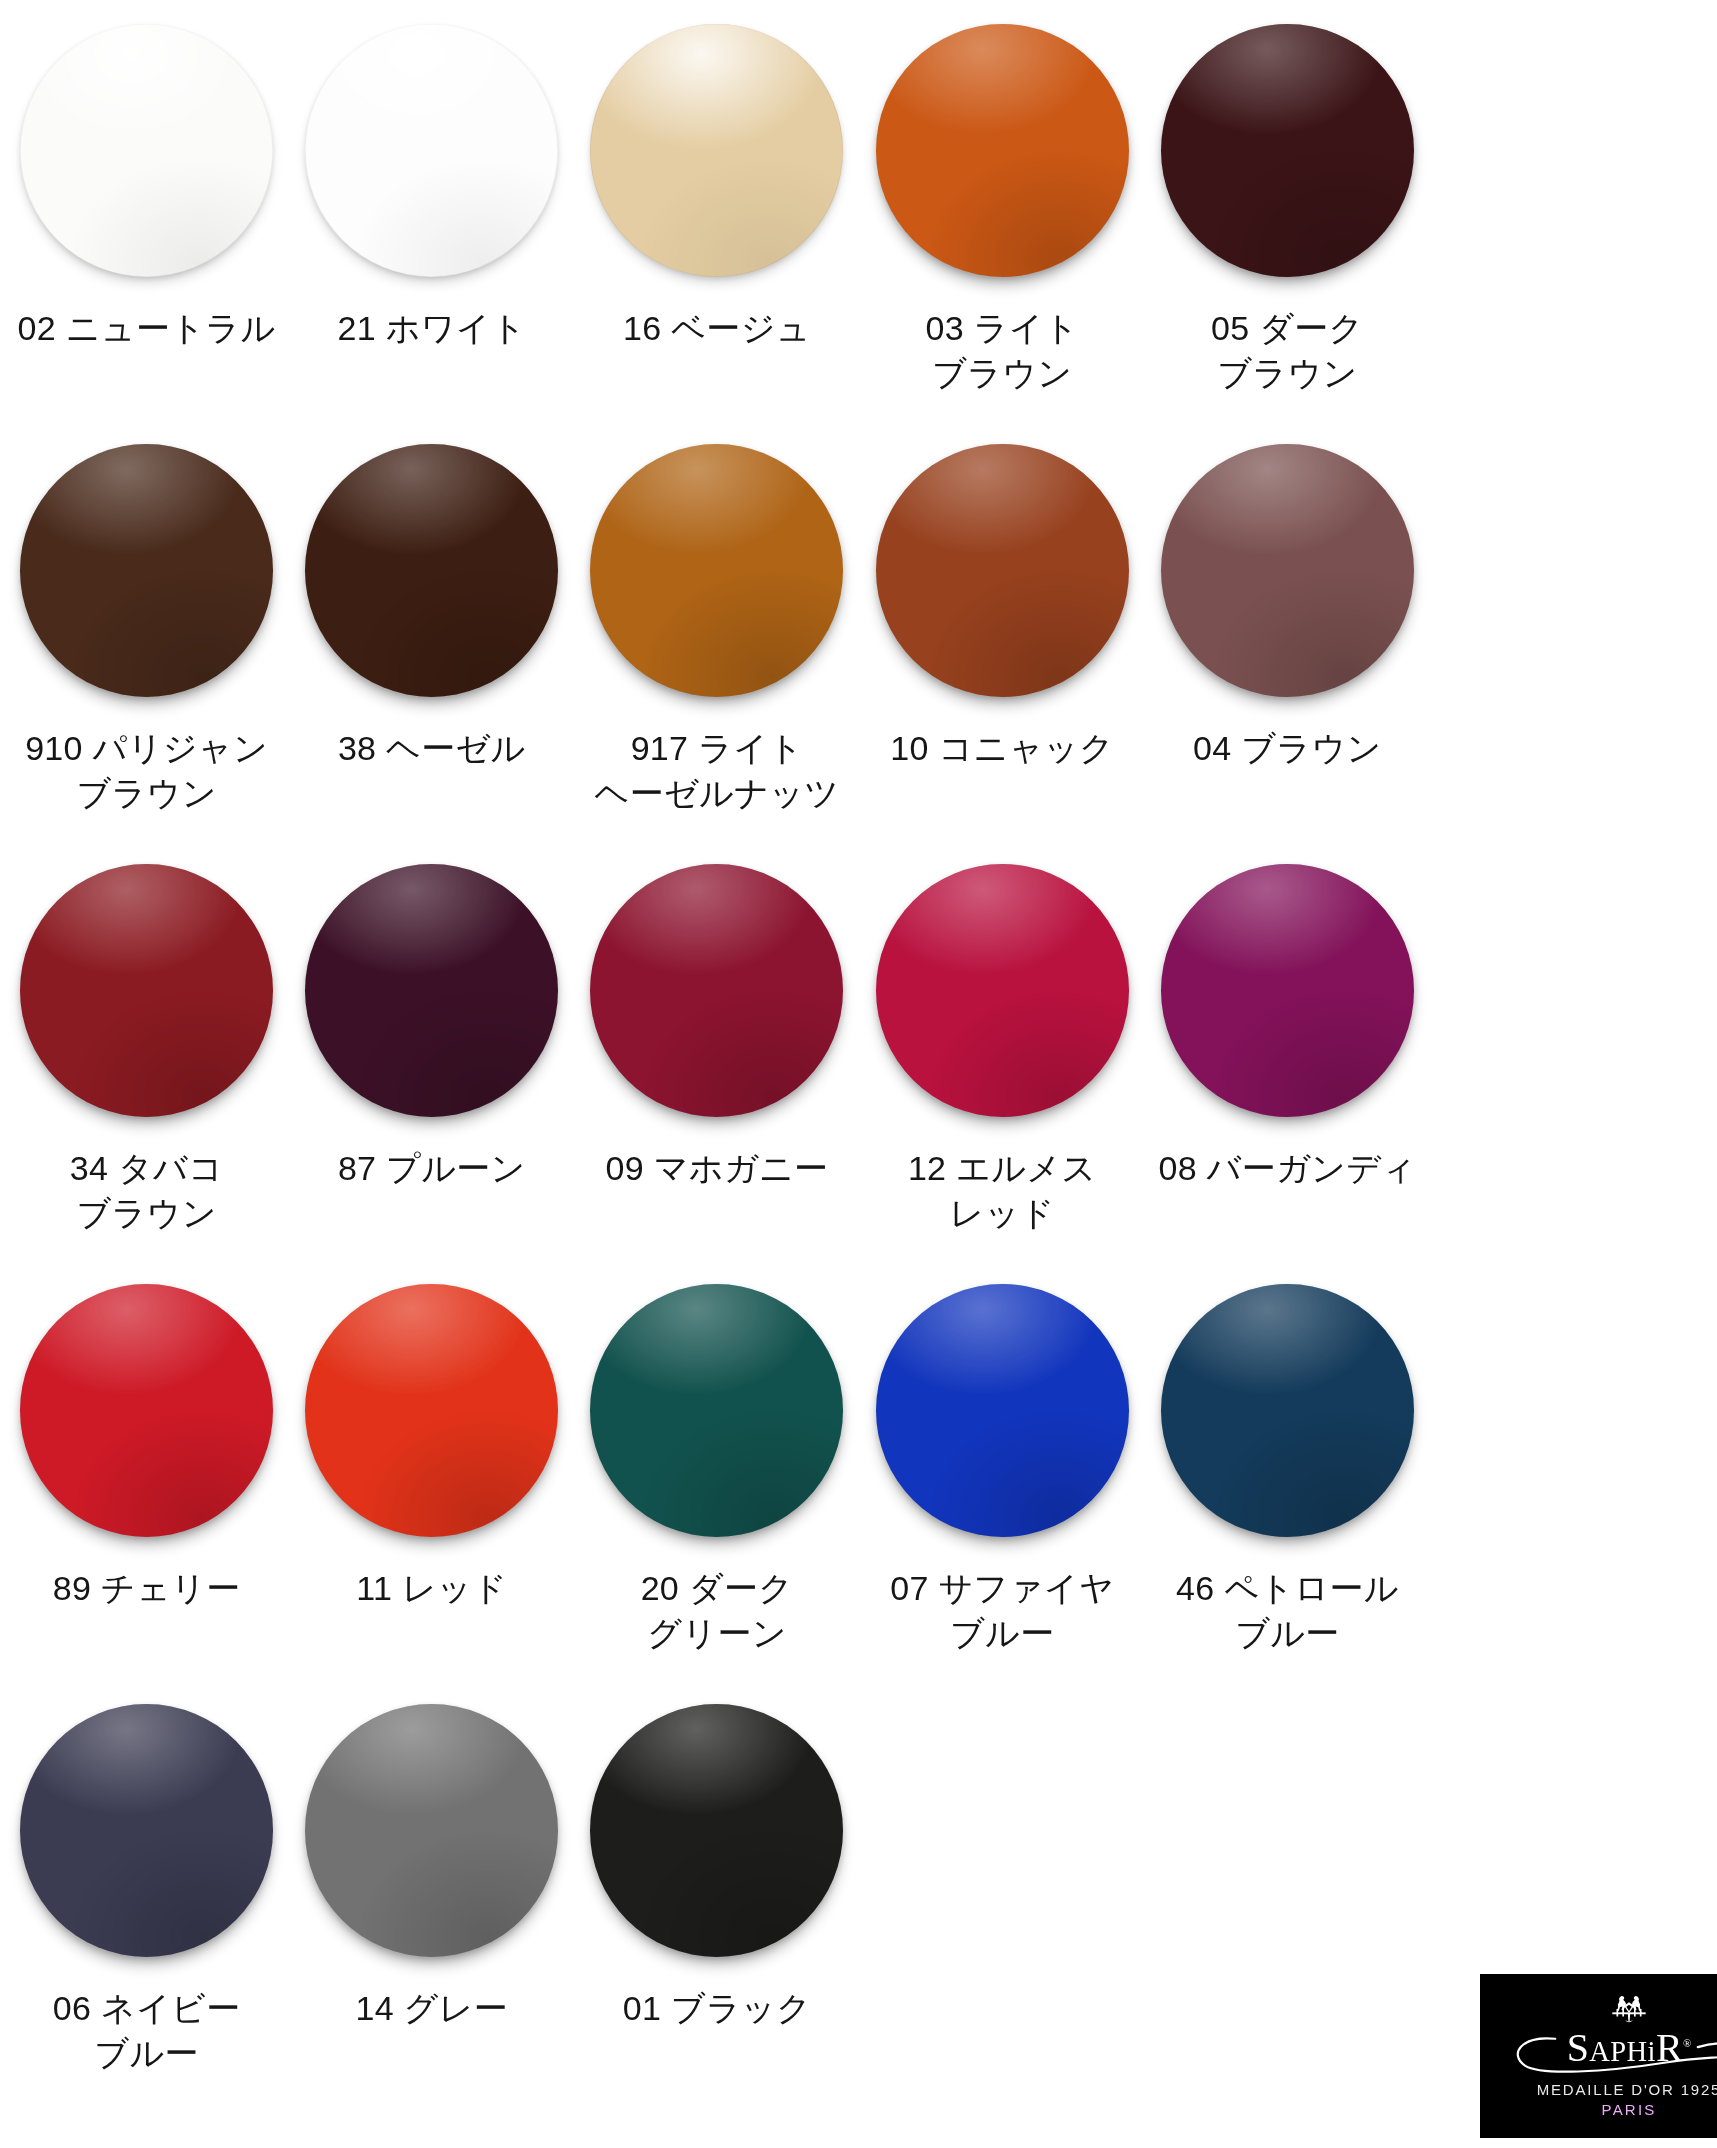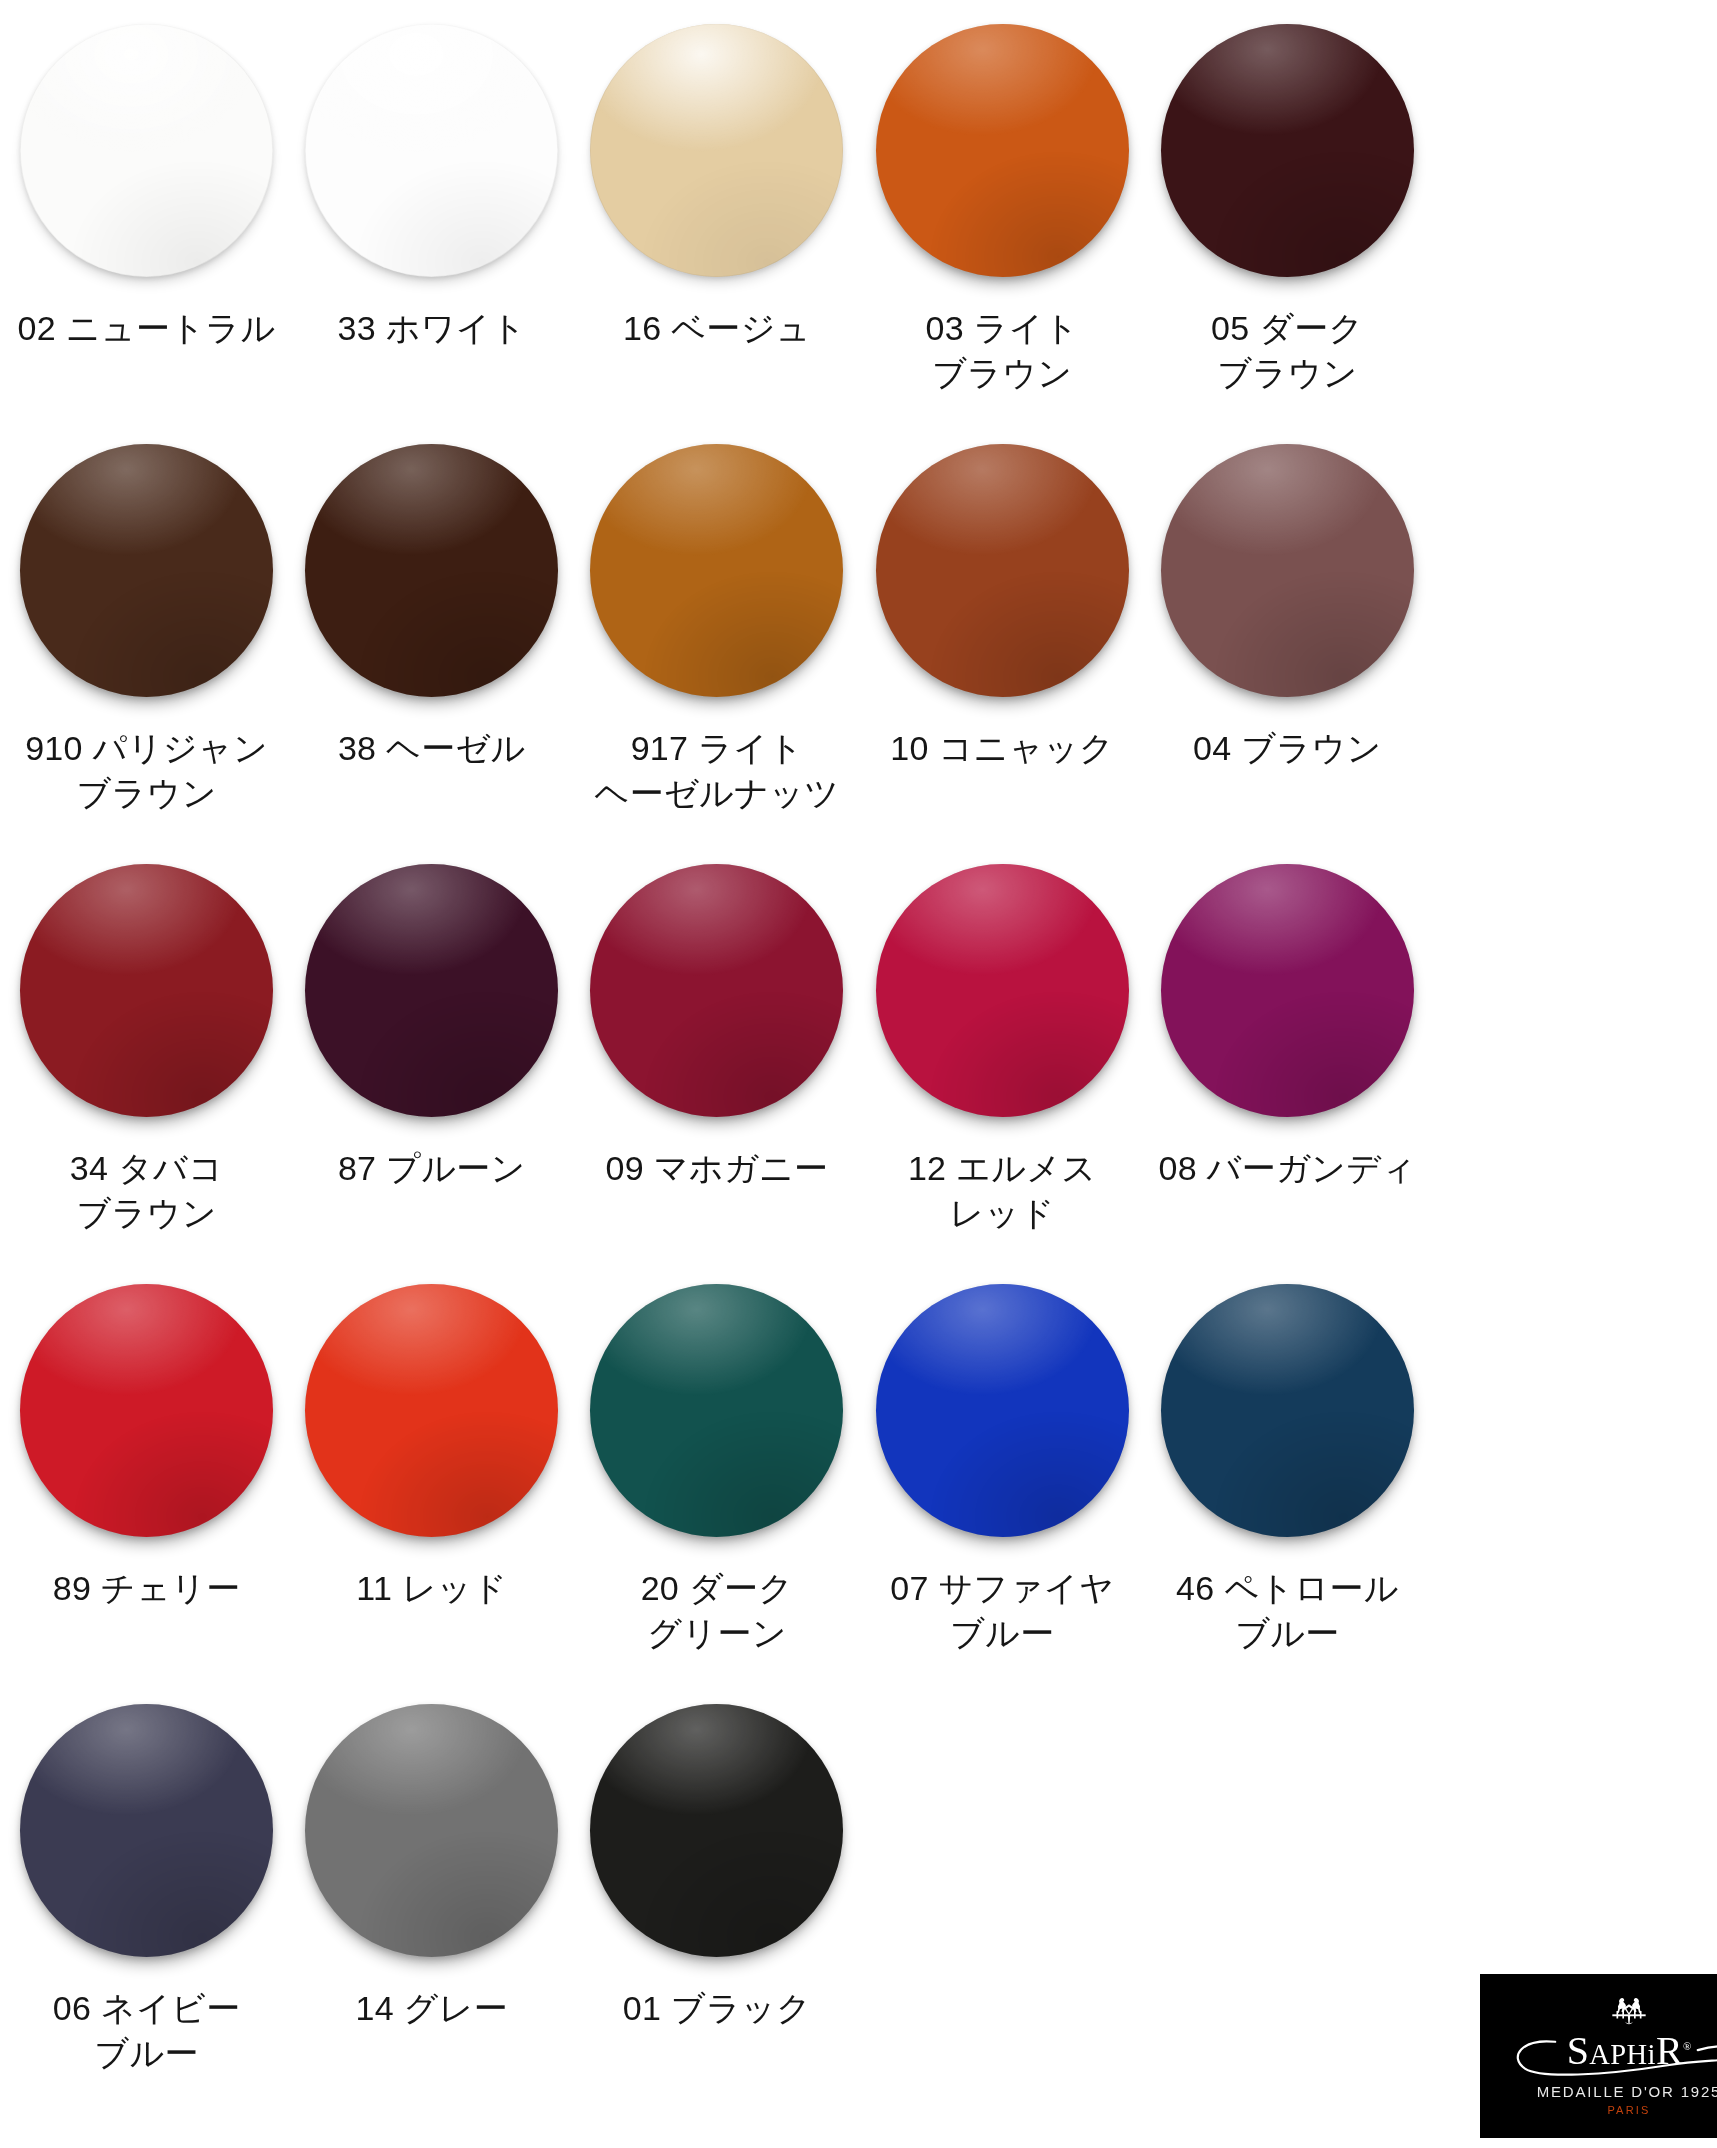--- a/index.html
+++ b/index.html
@@ -162,44 +162,44 @@
   .logo-sub1 {
     font-family: "Liberation Sans", "DejaVu Sans", sans-serif;
     font-size: 15px;
     letter-spacing: 1.8px;
     color: #e9e9e9;
     margin-top: 6.7px;
     white-space: nowrap;
   }
   .logo-sub2 {
     font-family: "Liberation Sans", "DejaVu Sans", sans-serif;
-    font-size: 11px;
+    font-size: 15px;
     letter-spacing: 2.2px;
-    color: #c2410c;
+    color: #f0abfc;
     margin-top: 3.4px;
     white-space: nowrap;
   }
 </style>
 </head>
 <body>
 
 <div id="chart">
 
   <div class="grid" id="grid">
       <div class="cell">
         <div class="swatch-wrap">
           <div class="swatch light" style="background: rgb(251, 251, 250);"></div>
         </div>
         <div class="label">02 ニュートラル</div>
       </div>
       <div class="cell">
         <div class="swatch-wrap">
           <div class="swatch light" style="background: rgb(253, 253, 253);"></div>
         </div>
-        <div class="label">33 ホワイト</div>
+        <div class="label">21 ホワイト</div>
       </div>
       <div class="cell">
         <div class="swatch-wrap">
           <div class="swatch light" style="background: rgb(228, 205, 162);"></div>
         </div>
         <div class="label">16 ベージュ</div>
       </div>
       <div class="cell">
         <div class="swatch-wrap">
           <div class="swatch" style="background: rgb(203, 88, 21);"></div>

